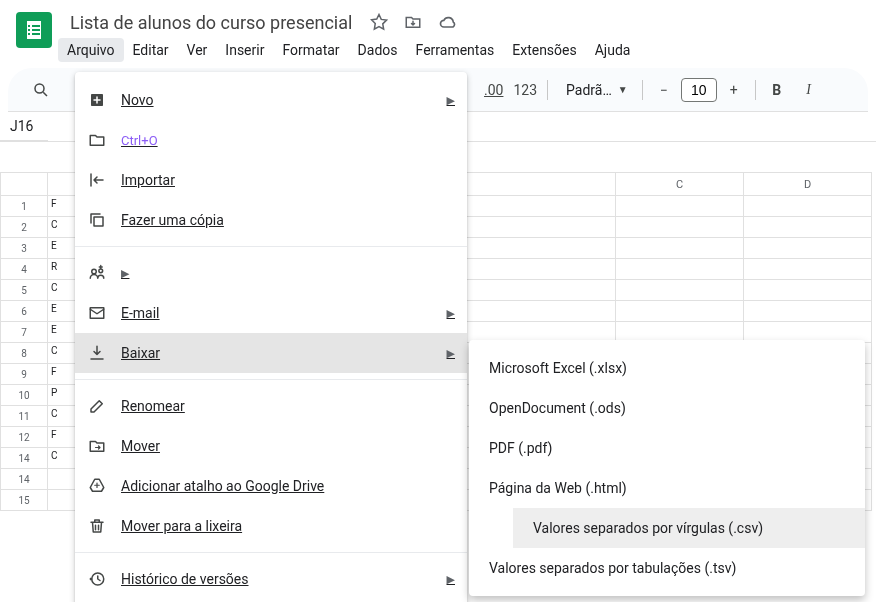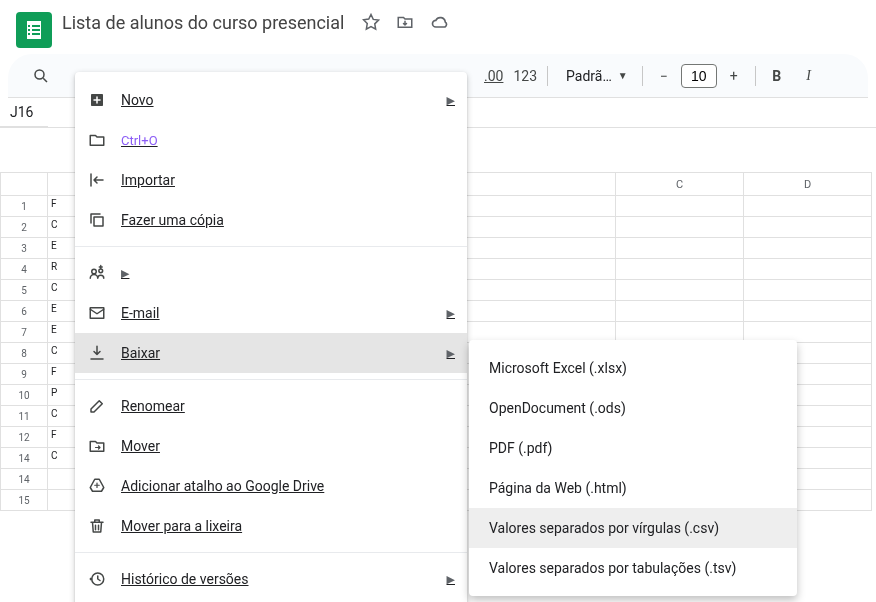--- a/index.html
+++ b/index.html
@@ -1,18 +1,18 @@
 <!DOCTYPE html>
 <html><head>
 <meta charset="utf-8">
 <style>
   * { box-sizing: border-box; margin: 0; padding: 0; }
   body { font-family: 'Google Sans', Roboto, Arial, sans-serif; font-size: 14px; color: #202124; background: #fff; width: 876px; height: 602px; overflow: hidden; position: relative; }
   
-  .header { display: flex; align-items: flex-start; padding: 8px 16px 0 16px; gap: 4px; }
+  .header { display: flex; align-items: flex-start; padding: 8px 16px 0 16px; gap: 12px; }
   .logo { width: 36px; height: 36px; background: #0f9d58; border-radius: 4px; display: flex; align-items: center; justify-content: center; margin-top: 4px; }
   .logo svg { width: 24px; height: 24px; fill: white; }
   .title-block { flex: 1; }
   .title-row { display: flex; align-items: center; gap: 8px; }
   .doc-title { font-size: 18px; color: #444; padding: 2px 6px; }
   .title-icon { color: #5f6368; cursor: pointer; padding: 4px; }
   
   .menubar { display: flex; gap: 0; margin-top: 2px; margin-left: -6px;}
   .menu-item { padding: 4px 9px; color: #202124; font-size: 14px; border-radius: 4px; cursor: pointer; }
   .menu-item.active { background: #e8eaed; }
@@ -39,23 +39,23 @@
   
   .dropdown { position: absolute; top: 72px; left: 75px; width: 392px; background: #fff; border-radius: 4px; box-shadow: 0 2px 6px rgba(0,0,0,0.2), 0 1px 2px rgba(0,0,0,0.15); z-index: 100; padding: 8px 0; }
   .dd-item { display: flex; align-items: center; height: 40px; padding: 0 12px; cursor: pointer; gap: 14px; position: relative; text-decoration: underline;}
   .dd-item:hover, .dd-item.hover { background: #e5e5e5; }
   .dd-icon { width: 20px; display: flex; justify-content: center; color: #444746; }
   .dd-label { flex: 1; font-size: 14px; color: #202124; }
   .dd-shortcut { font-size: 13px; color: #8b5cf6; }
   .dd-arrow { color: #5f6368; font-size: 11px;}
   .dd-sep { height: 1px; background: #e8eaed; margin: 6px 0; }
   
-  .submenu { position: absolute; top: 340px; left: 469px; width: 328px; background: #fff; border-radius: 4px; box-shadow: 0 4px 8px rgba(0,0,0,0.25); z-index: 101; padding: 8px 0; }
+  .submenu { position: absolute; top: 340px; left: 469px; width: 396px; background: #fff; border-radius: 4px; box-shadow: 0 4px 8px rgba(0,0,0,0.25); z-index: 101; padding: 8px 0; }
   .sub-item { height: 40px; display: flex; align-items: center; padding: 0 20px; cursor: pointer; font-size: 14px; color: #202124; }
-  .sub-item.hover { background: #eeeeee; }
+  .sub-item.hover { background: #eeeeee; margin-left: 44px; }
   
   svg { display: block; }
 </style>
 </head>
 <body>
 
 <div class="header">
   <div class="logo">
     <svg viewBox="0 0 24 24">
         <path d="M19 3H5v18h14V3zM8 17H6v-2h2v2zm0-4H6v-2h2v2zm0-4H6V7h2v2zm10 8h-8v-2h8v2zm0-4h-8v-2h8v2zm0-4h-8V7h8v2z"></path>
@@ -74,20 +74,31 @@
             <path d="M3 6v13h18V8H12l-2-2H3z"></path>
             <path d="M12 11v5m0 0l-2-2m2 2l2-2" stroke-linecap="round"></path>
           </svg>
       </span>
       <span class="title-icon">
         <svg width="20" height="20" viewBox="0 0 24 24" fill="none" stroke="#5f6368" stroke-width="2">
             <path d="M18 18H7a4 4 0 010-8 6 6 0 0111.3 2A3.5 3.5 0 0118 18z"></path>
           </svg>
       </span>
     </div>
+    <div class="menubar" id="menubar">
+        <div class="menu-item active">Arquivo</div>
+        <div class="menu-item">Editar</div>
+        <div class="menu-item">Ver</div>
+        <div class="menu-item">Inserir</div>
+        <div class="menu-item">Formatar</div>
+        <div class="menu-item">Dados</div>
+        <div class="menu-item">Ferramentas</div>
+        <div class="menu-item">Extensões</div>
+        <div class="menu-item">Ajuda</div>
+      </div>
   </div>
 </div>
 
 <div class="toolbar">
   <div class="toolbar-btn">
     <svg width="18" height="18" viewBox="0 0 24 24" fill="none" stroke="#444746" stroke-width="2">
         <circle cx="10" cy="10" r="6"></circle>
         <path d="M20 20l-5-5"></path>
       </svg>
   </div>

